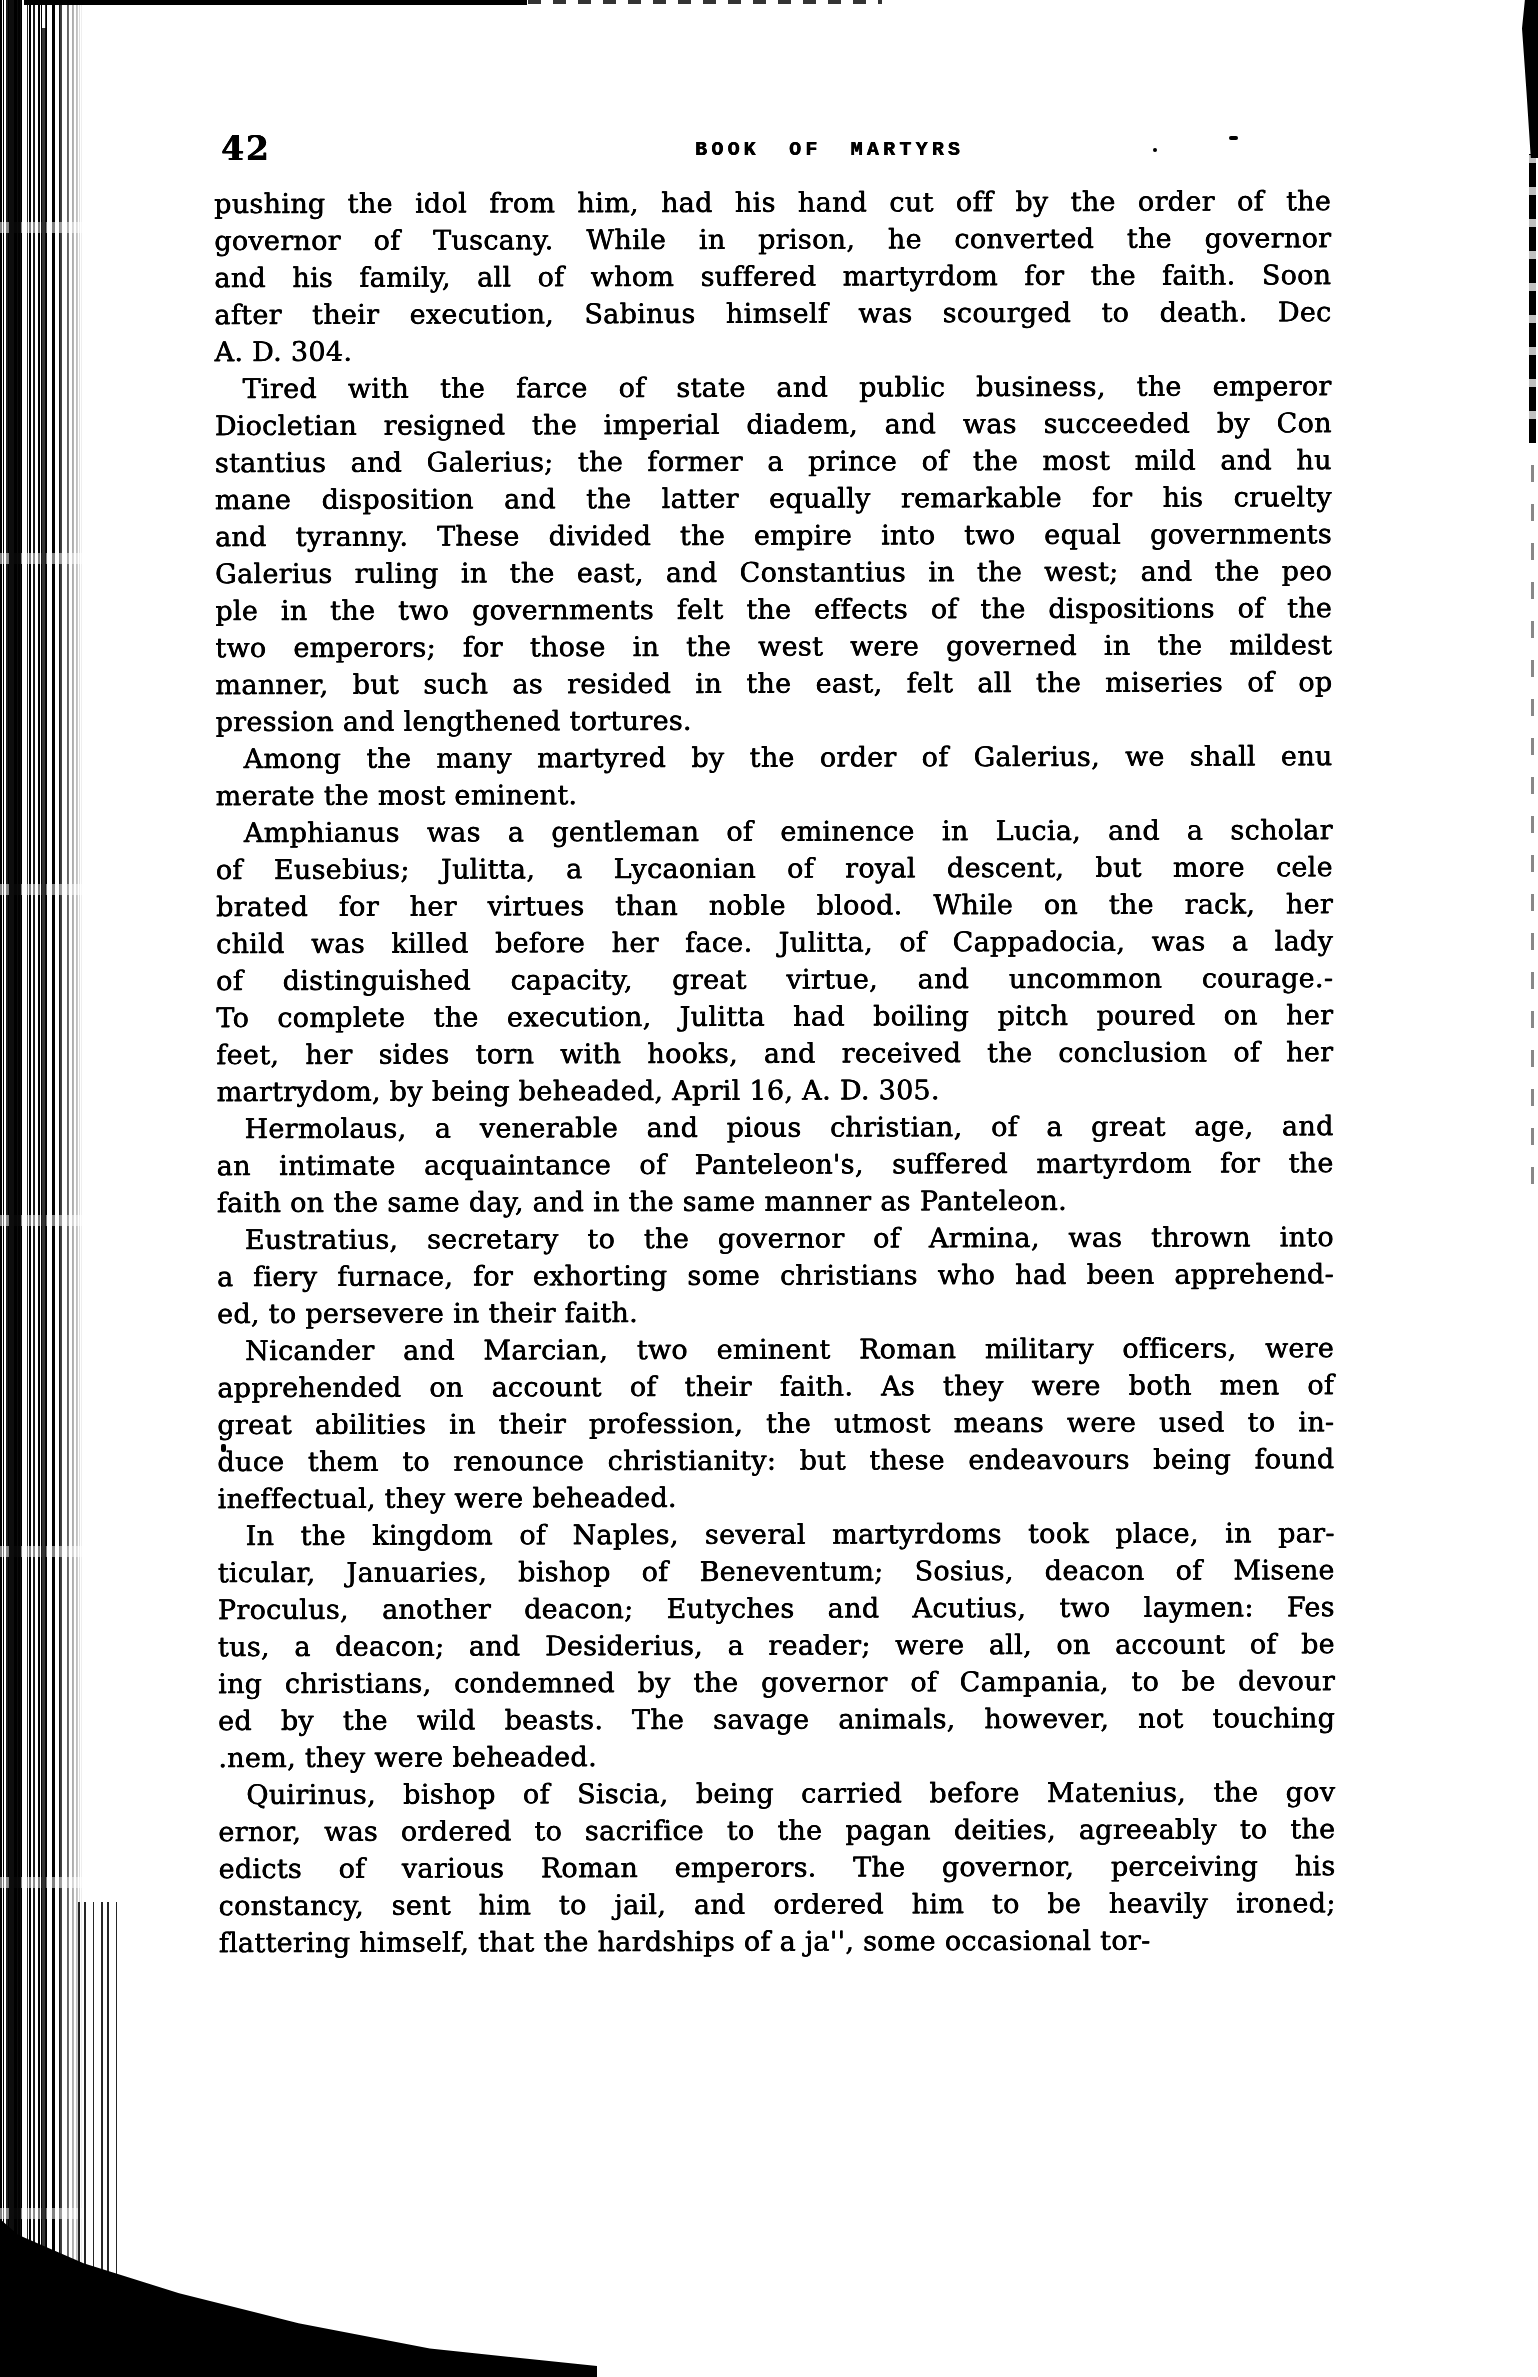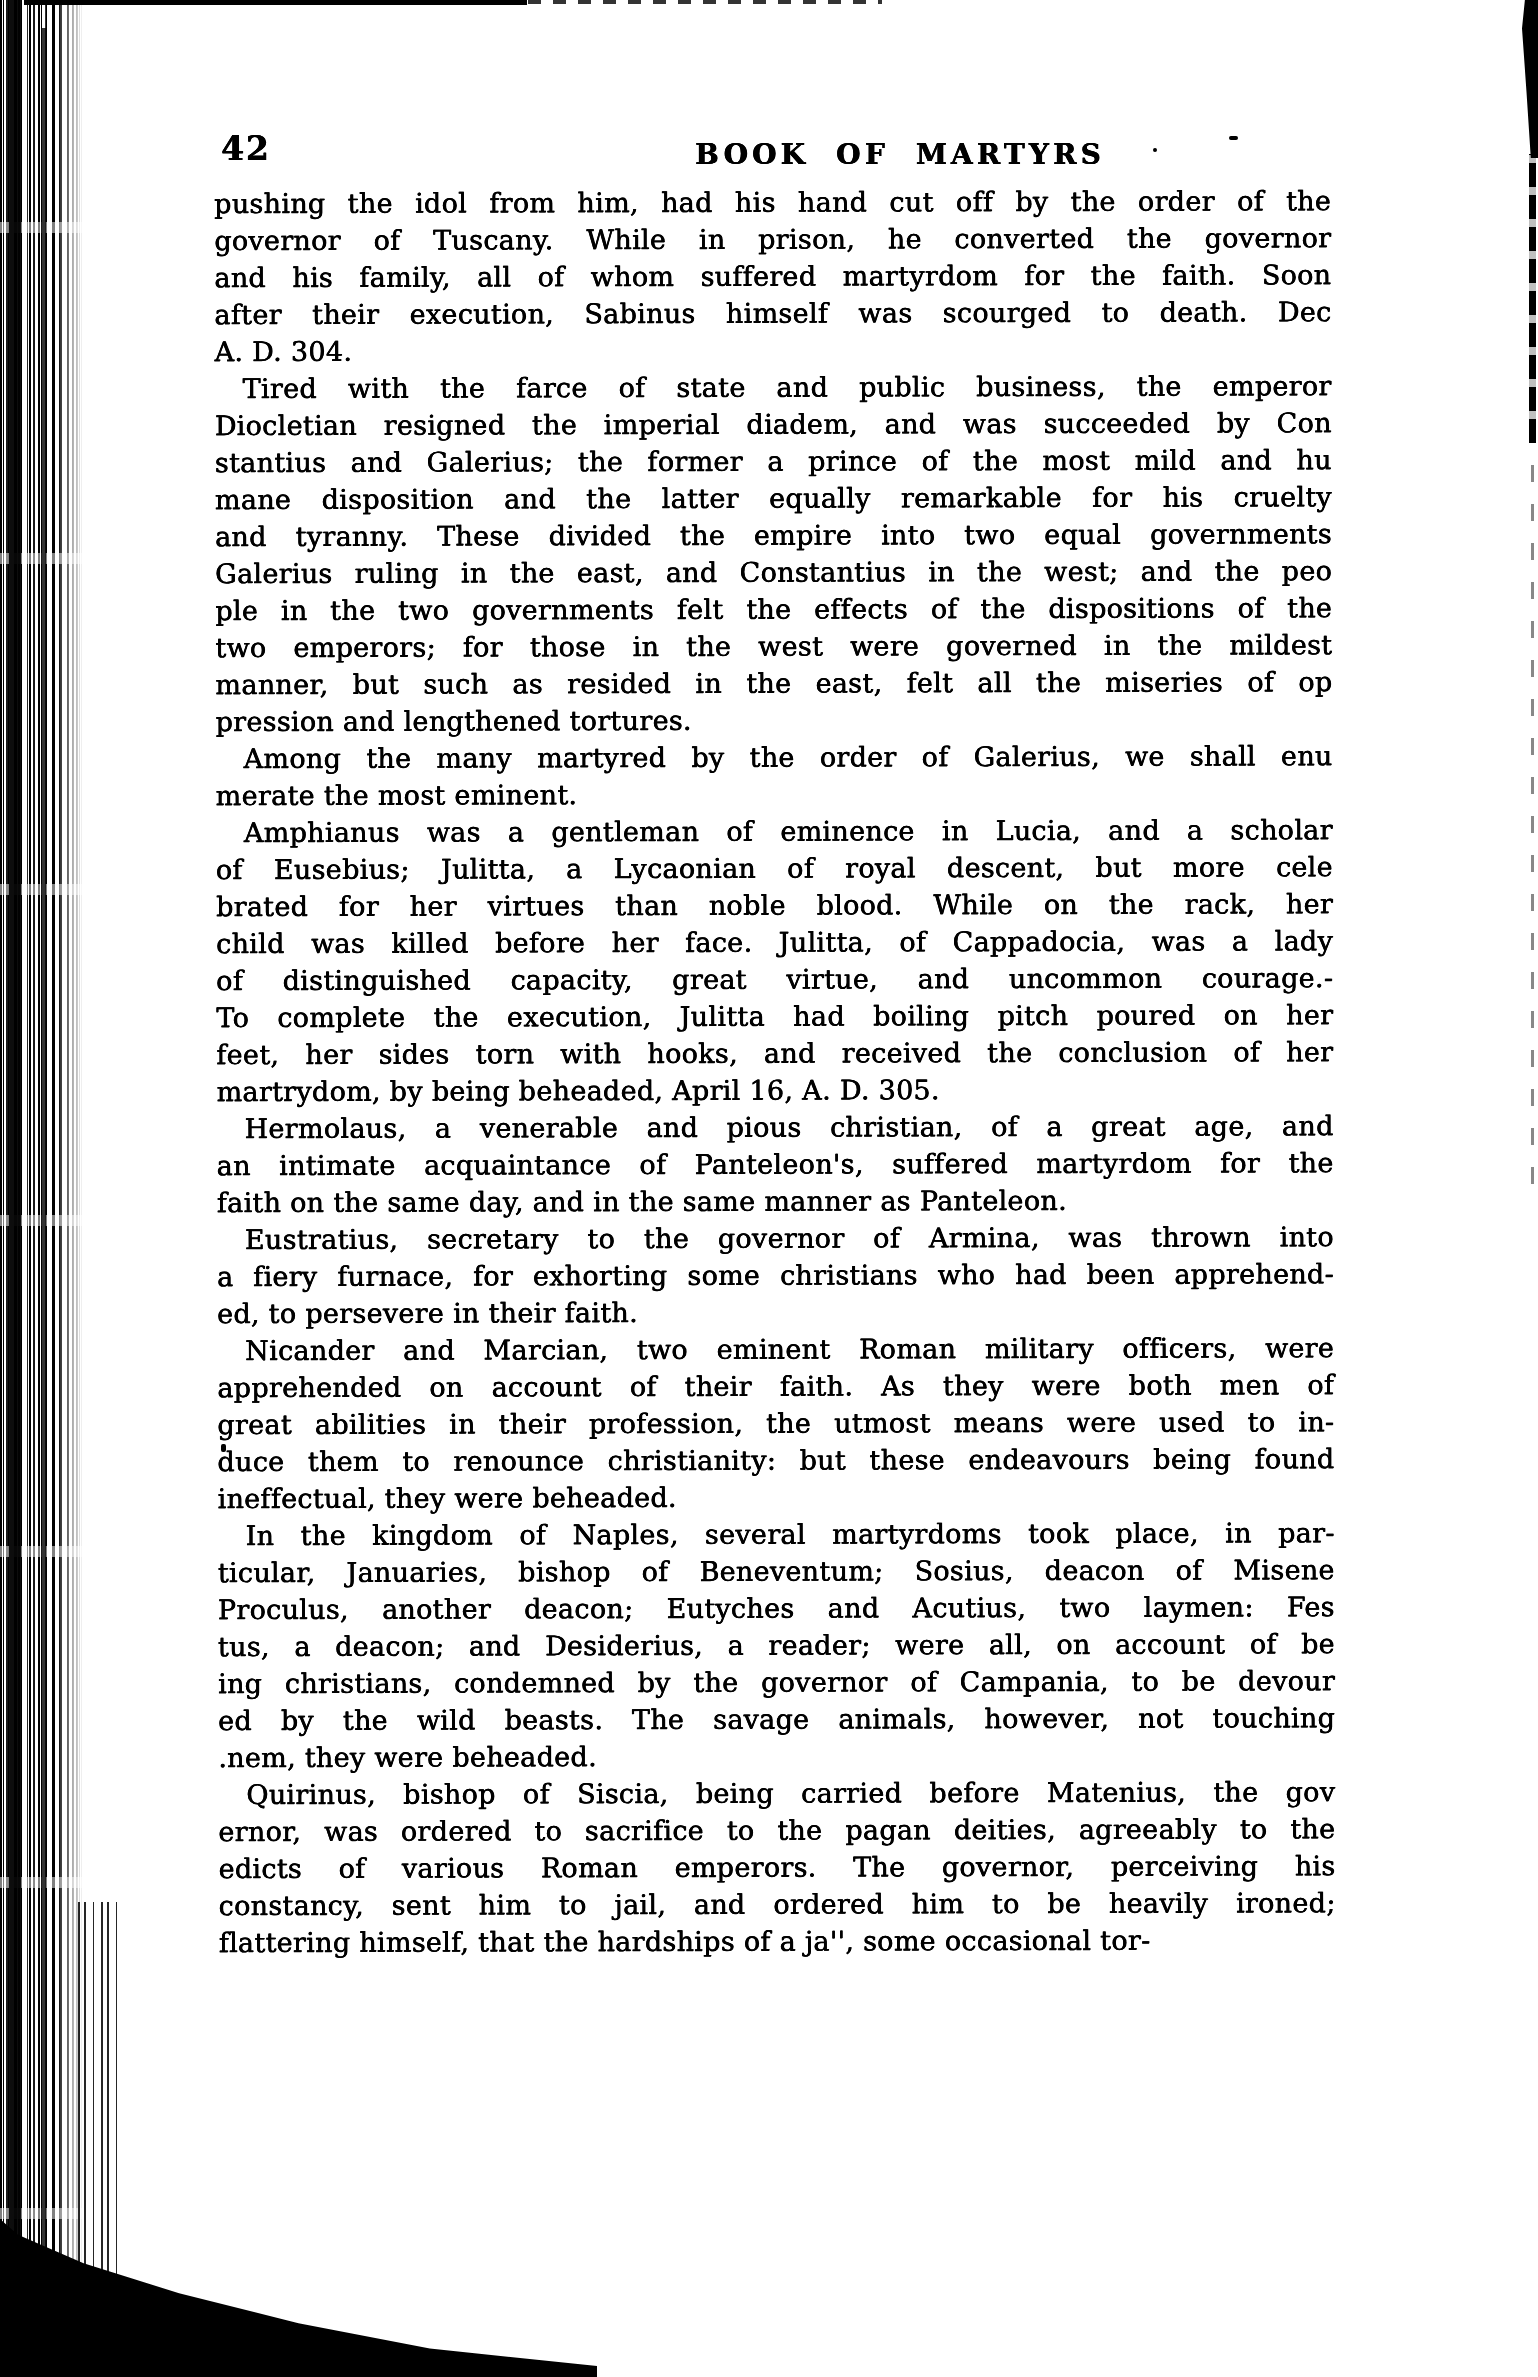--- a/index.html
+++ b/index.html
@@ -17,22 +17,22 @@
     color:var(--ink);
     text-shadow:0.5px 0 0 currentColor, 0 0.4px 0 currentColor;
   }
   .running-head { position:absolute; left:0; top:0; width:1538px; }
   .page-num {
     position:absolute; left:221px; top:129px;
     font-size:33px; font-weight:bold; letter-spacing:1.9px;
   }
   .head-title {
     position:absolute; left:695px; top:138px;
-    font-size:28px; font-weight:bold;
-    letter-spacing:4.2px; word-spacing:13px;
+    font-size:20px; font-weight:bold;
+    letter-spacing:4.2px; word-spacing:13px;font-family:Liberation Mono, monospace;
   }
   .body-text {
     position:absolute; left:214px; top:185px; width:1117px;
     font-size:27px; line-height:37px; letter-spacing:0.3px;
     transform:rotate(-0.15deg); transform-origin:top left;
   }
   .line {
     height:37px; white-space:nowrap;
     text-align:justify; text-align-last:justify; text-justify:inter-word;
   }

